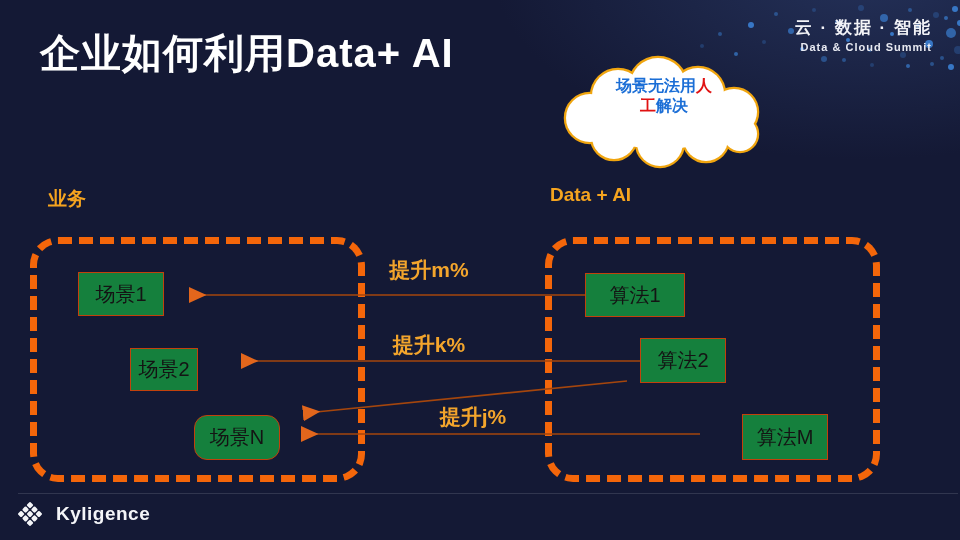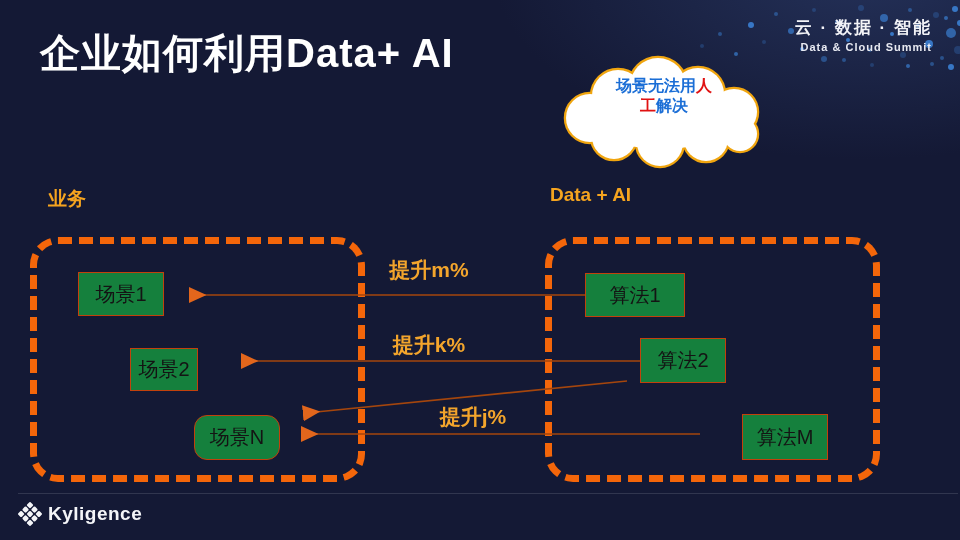--- a/index.html
+++ b/index.html
@@ -53,21 +53,21 @@
 
   
   .arrow-layer{left:0;top:0;width:960px;height:540px;z-index:1;pointer-events:none;}
   .arrow-label{
     font-size:21px;font-weight:700;color:#f3a52c;white-space:nowrap;
     transform:translate(-50%,-50%);z-index:2;
   }
 
   
   .footer-rule{left:18px;top:493px;width:940px;height:1px;background:#31364f;}
-  .brand{left:18px;top:502px;display:flex;align-items:center;gap:6px;}
+  .brand{left:18px;top:502px;display:flex;align-items:center;gap:14px;}
   .brand .name{font-size:19px;font-weight:700;color:#f4f5f8;letter-spacing:0.5px;}
 </style>
 </head>
 <body>
 
 <div class="abs slide-title">企业如何利用Data+ AI</div>
 
 <div class="abs dots">
     <i style="left: 700px; top: 44px; width: 4px; height: 4px; opacity: 0.28;"></i>
     <i style="left: 718px; top: 32px; width: 4px; height: 4px; opacity: 0.48;"></i>

